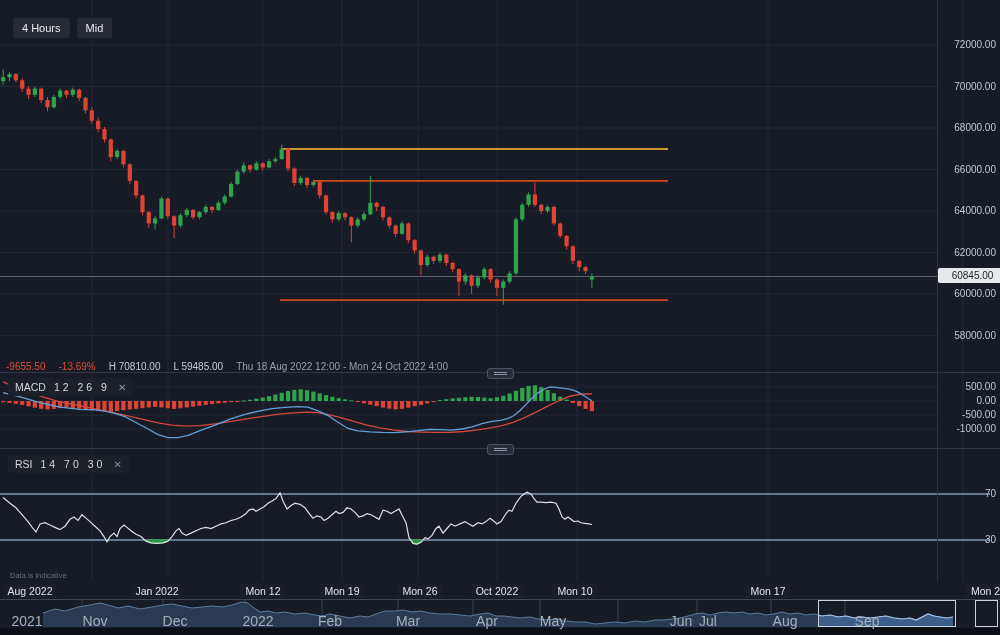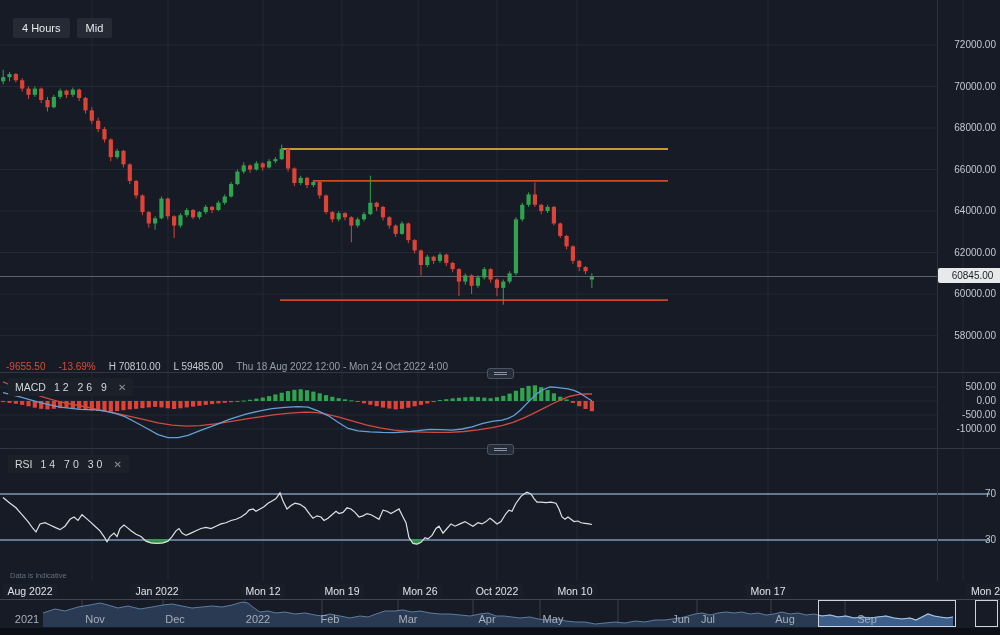--- a/index.html
+++ b/index.html
@@ -18,21 +18,21 @@
         gap:8px;padding:3px 7px;font-size:10.5px;color:#d4d8de;z-index:4;justify-content:space-between;}
   .chip .params{letter-spacing:3px;}
   .chip .close{color:#8b93a0;cursor:pointer;font-size:10px;}
   .axis-label{position:absolute;right:4px;font-size:10px;color:#c2c7d1;z-index:3;}
   .macd-axis,.rsi-axis{position:absolute;right:4px;font-size:10px;color:#c2c7d1;z-index:3;}
   .price-chip{position:absolute;left:938px;width:69px;top:268px;height:15px;background:#e7e9eb;
               color:#1b1f26;font-size:10px;border-radius:2px;display:flex;align-items:center;
               justify-content:center;z-index:5;}
   .xlab{position:absolute;top:584px;background:#1a1e28;color:#dfe3e9;font-size:10.5px;
         padding:1px 5px;white-space:nowrap;z-index:4;}
-  .month{position:absolute;top:613px;color:#a7afba;font-size:11px;transform:translateX(-50%);
+  .month{position:absolute;top:613px;color:#a7afba;font-size:14px;transform:translateX(-50%);
          z-index:4;white-space:nowrap;}
   .footnote{position:absolute;left:10px;top:571px;font-size:7.5px;color:#656f82;z-index:4;}
   .handle{position:absolute;left:487px;width:25px;height:9px;background:#272d38;border:1px solid #4d5565;
           border-radius:3px;z-index:6;display:flex;flex-direction:column;justify-content:center;
           align-items:center;gap:1px;cursor:row-resize;}
   .handle i{display:block;width:13px;height:1px;background:#8a93a3;}
 </style>
 </head>
 <body>
 

